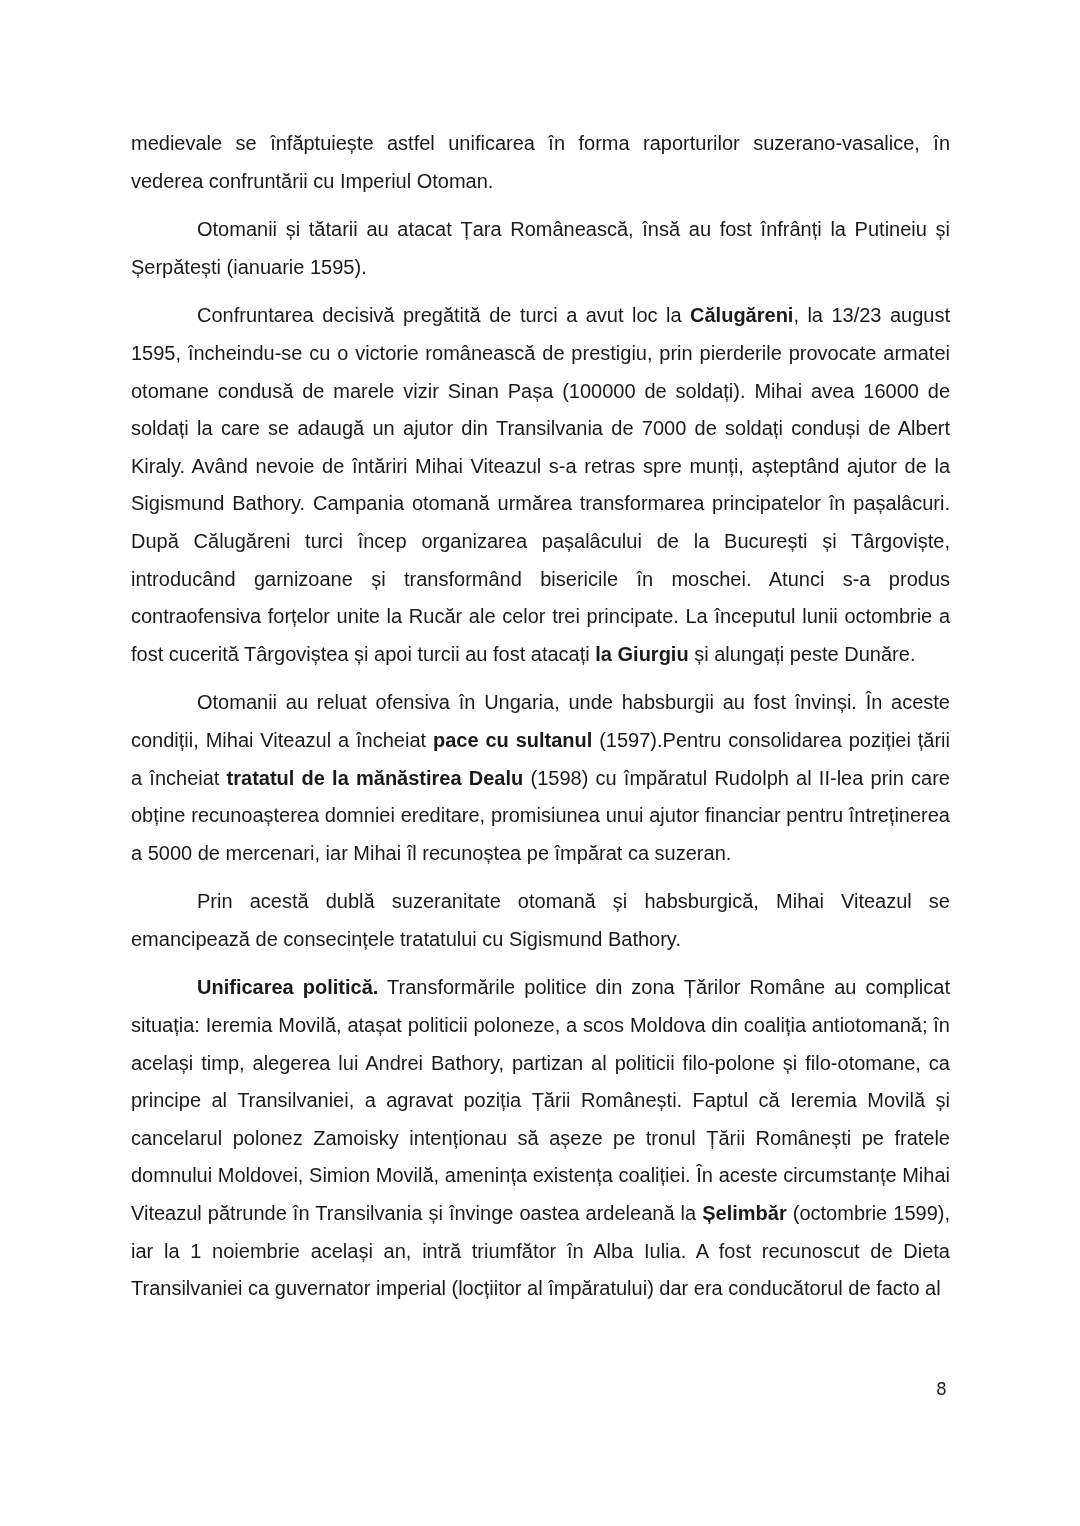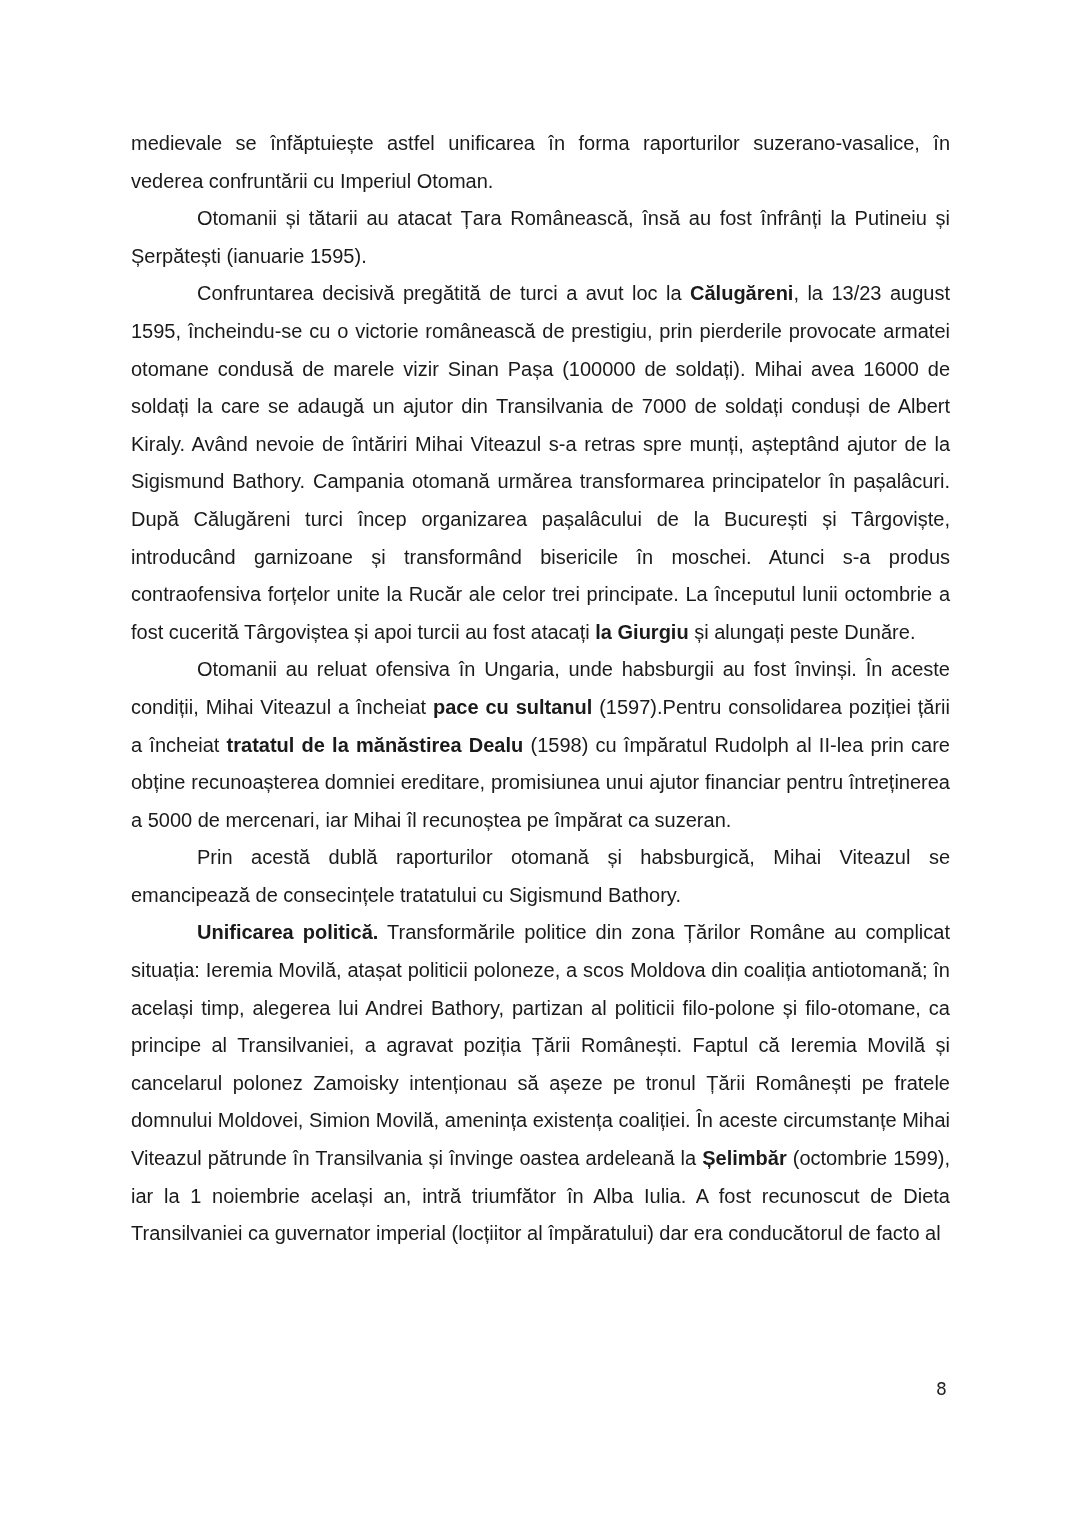--- a/index.html
+++ b/index.html
@@ -9,21 +9,21 @@
     left: 131px;
     top: 125px;
     width: 819px;
     font-family: Liberation Sans, sans-serif;
     font-size: 20px;
     line-height: 37.6px;
     color: #1a1a1a;
     text-align: justify;
   }
   .page p { margin: 0; }
-  .page p.indent { text-indent: 66px; }
+  .page p.indent { text-indent: 66px; margin-top: 11px; }
   .page b { font-weight: bold; }
   .page-number {
     position: absolute;
     left: 936px;
     top: 1379px;
     font-family: "DejaVu Sans", "Liberation Sans", sans-serif;
     font-size: 17px;
     color: #222;
   }
 </style>
@@ -37,20 +37,20 @@
   <p class="indent">
     <span>Otomanii și tătarii au atacat Țara Românească, însă au fost înfrânți la Putineiu și Șerpătești (ianuarie 1595).</span>
   </p>
   <p class="indent">
     <span>Confruntarea decisivă pregătită de turci a avut loc la </span><b>Călugăreni</b><span>, la 13/23 august 1595, încheindu-se cu o  victorie românească de prestigiu, prin pierderile provocate armatei otomane condusă de marele vizir Sinan Pașa (100000 de soldați). Mihai avea 16000 de soldați la care se adaugă un ajutor din Transilvania de 7000 de soldați conduși de Albert Kiraly. Având nevoie de întăriri Mihai Viteazul s-a retras spre munți, așteptând ajutor de la Sigismund Bathory. Campania otomană urmărea transformarea principatelor în pașalâcuri. După Călugăreni turci încep organizarea pașalâcului de la București și Târgoviște, introducând garnizoane și transformând bisericile în moschei. Atunci s-a produs contraofensiva forțelor unite la Rucăr ale celor trei principate. La începutul lunii octombrie a fost cucerită Târgoviștea și apoi turcii au fost atacați </span><b>la Giurgiu</b><span> și alungați peste Dunăre.</span>
   </p>
   <p class="indent">
     <span>Otomanii au reluat ofensiva în Ungaria, unde habsburgii au fost învinși. În aceste condiții, Mihai Viteazul a încheiat </span><b>pace cu sultanul</b><span> (1597).Pentru consolidarea poziției țării a încheiat </span><b>tratatul de la mănăstirea Dealu</b><span> (1598) cu împăratul Rudolph al II-lea prin care obține recunoașterea domniei ereditare, promisiunea unui ajutor financiar pentru întreținerea a 5000 de mercenari, iar Mihai îl recunoștea pe împărat ca suzeran.</span>
   </p>
   <p class="indent">
-    <span>Prin acestă dublă raporturilor otomană și habsburgică, Mihai Viteazul se emancipează de consecințele tratatului cu Sigismund Bathory.</span>
+    <span>Prin acestă dublă suzeranitate otomană și habsburgică, Mihai Viteazul se emancipează de consecințele tratatului cu Sigismund Bathory.</span>
   </p>
   <p class="indent">
     <b>Unificarea politică.</b><span> Transformările politice din zona Țărilor Române au complicat situația: Ieremia Movilă, atașat politicii poloneze, a scos Moldova din coaliția antiotomană; în același timp, alegerea lui Andrei Bathory, partizan al politicii filo-polone și filo-otomane, ca principe al Transilvaniei, a agravat poziția Țării Românești. Faptul că Ieremia Movilă și cancelarul polonez Zamoisky intenționau să așeze pe tronul Țării Românești pe fratele domnului Moldovei, Simion Movilă, amenința existența coaliției. În aceste circumstanțe Mihai Viteazul pătrunde în Transilvania și învinge oastea ardeleană la </span><b>Șelimbăr</b><span> (octombrie 1599), iar la 1 noiembrie același an, intră triumfător în Alba Iulia. A fost recunoscut de Dieta Transilvaniei ca guvernator imperial (locțiitor al împăratului) dar era conducătorul de facto al</span>
   </p>
 </div>
 
 <div class="page-number">8</div>
 
 </body></html>

